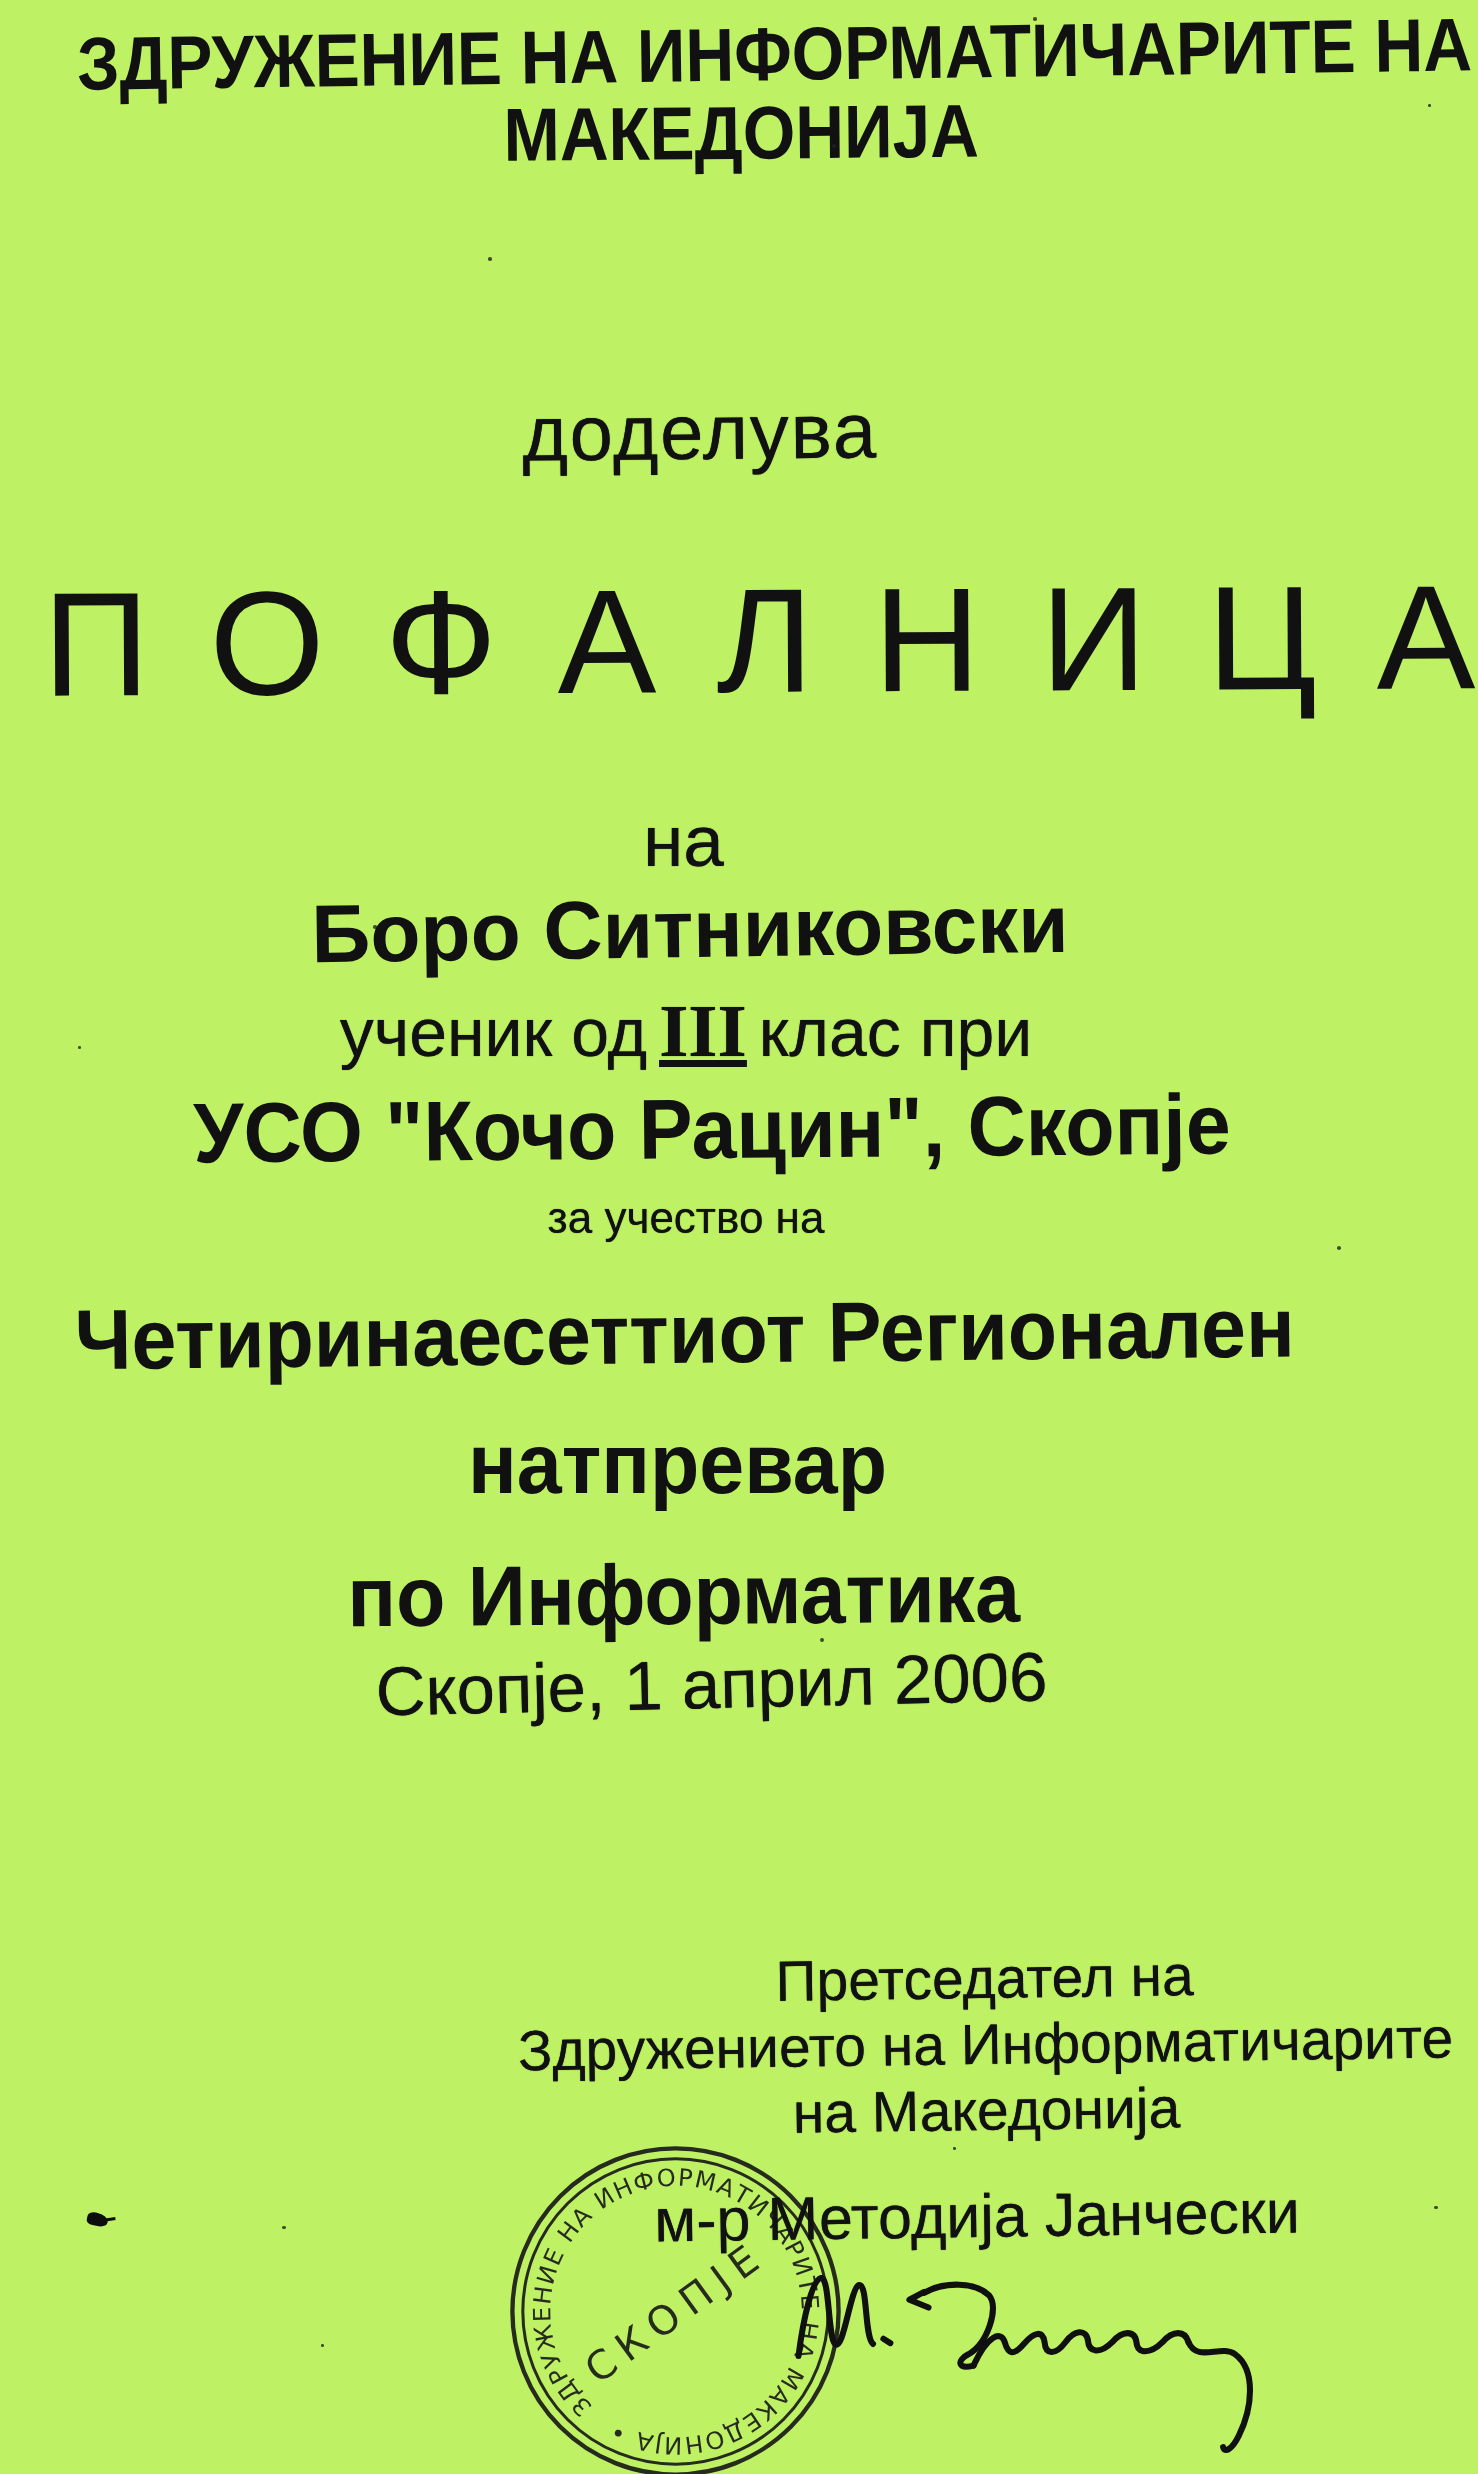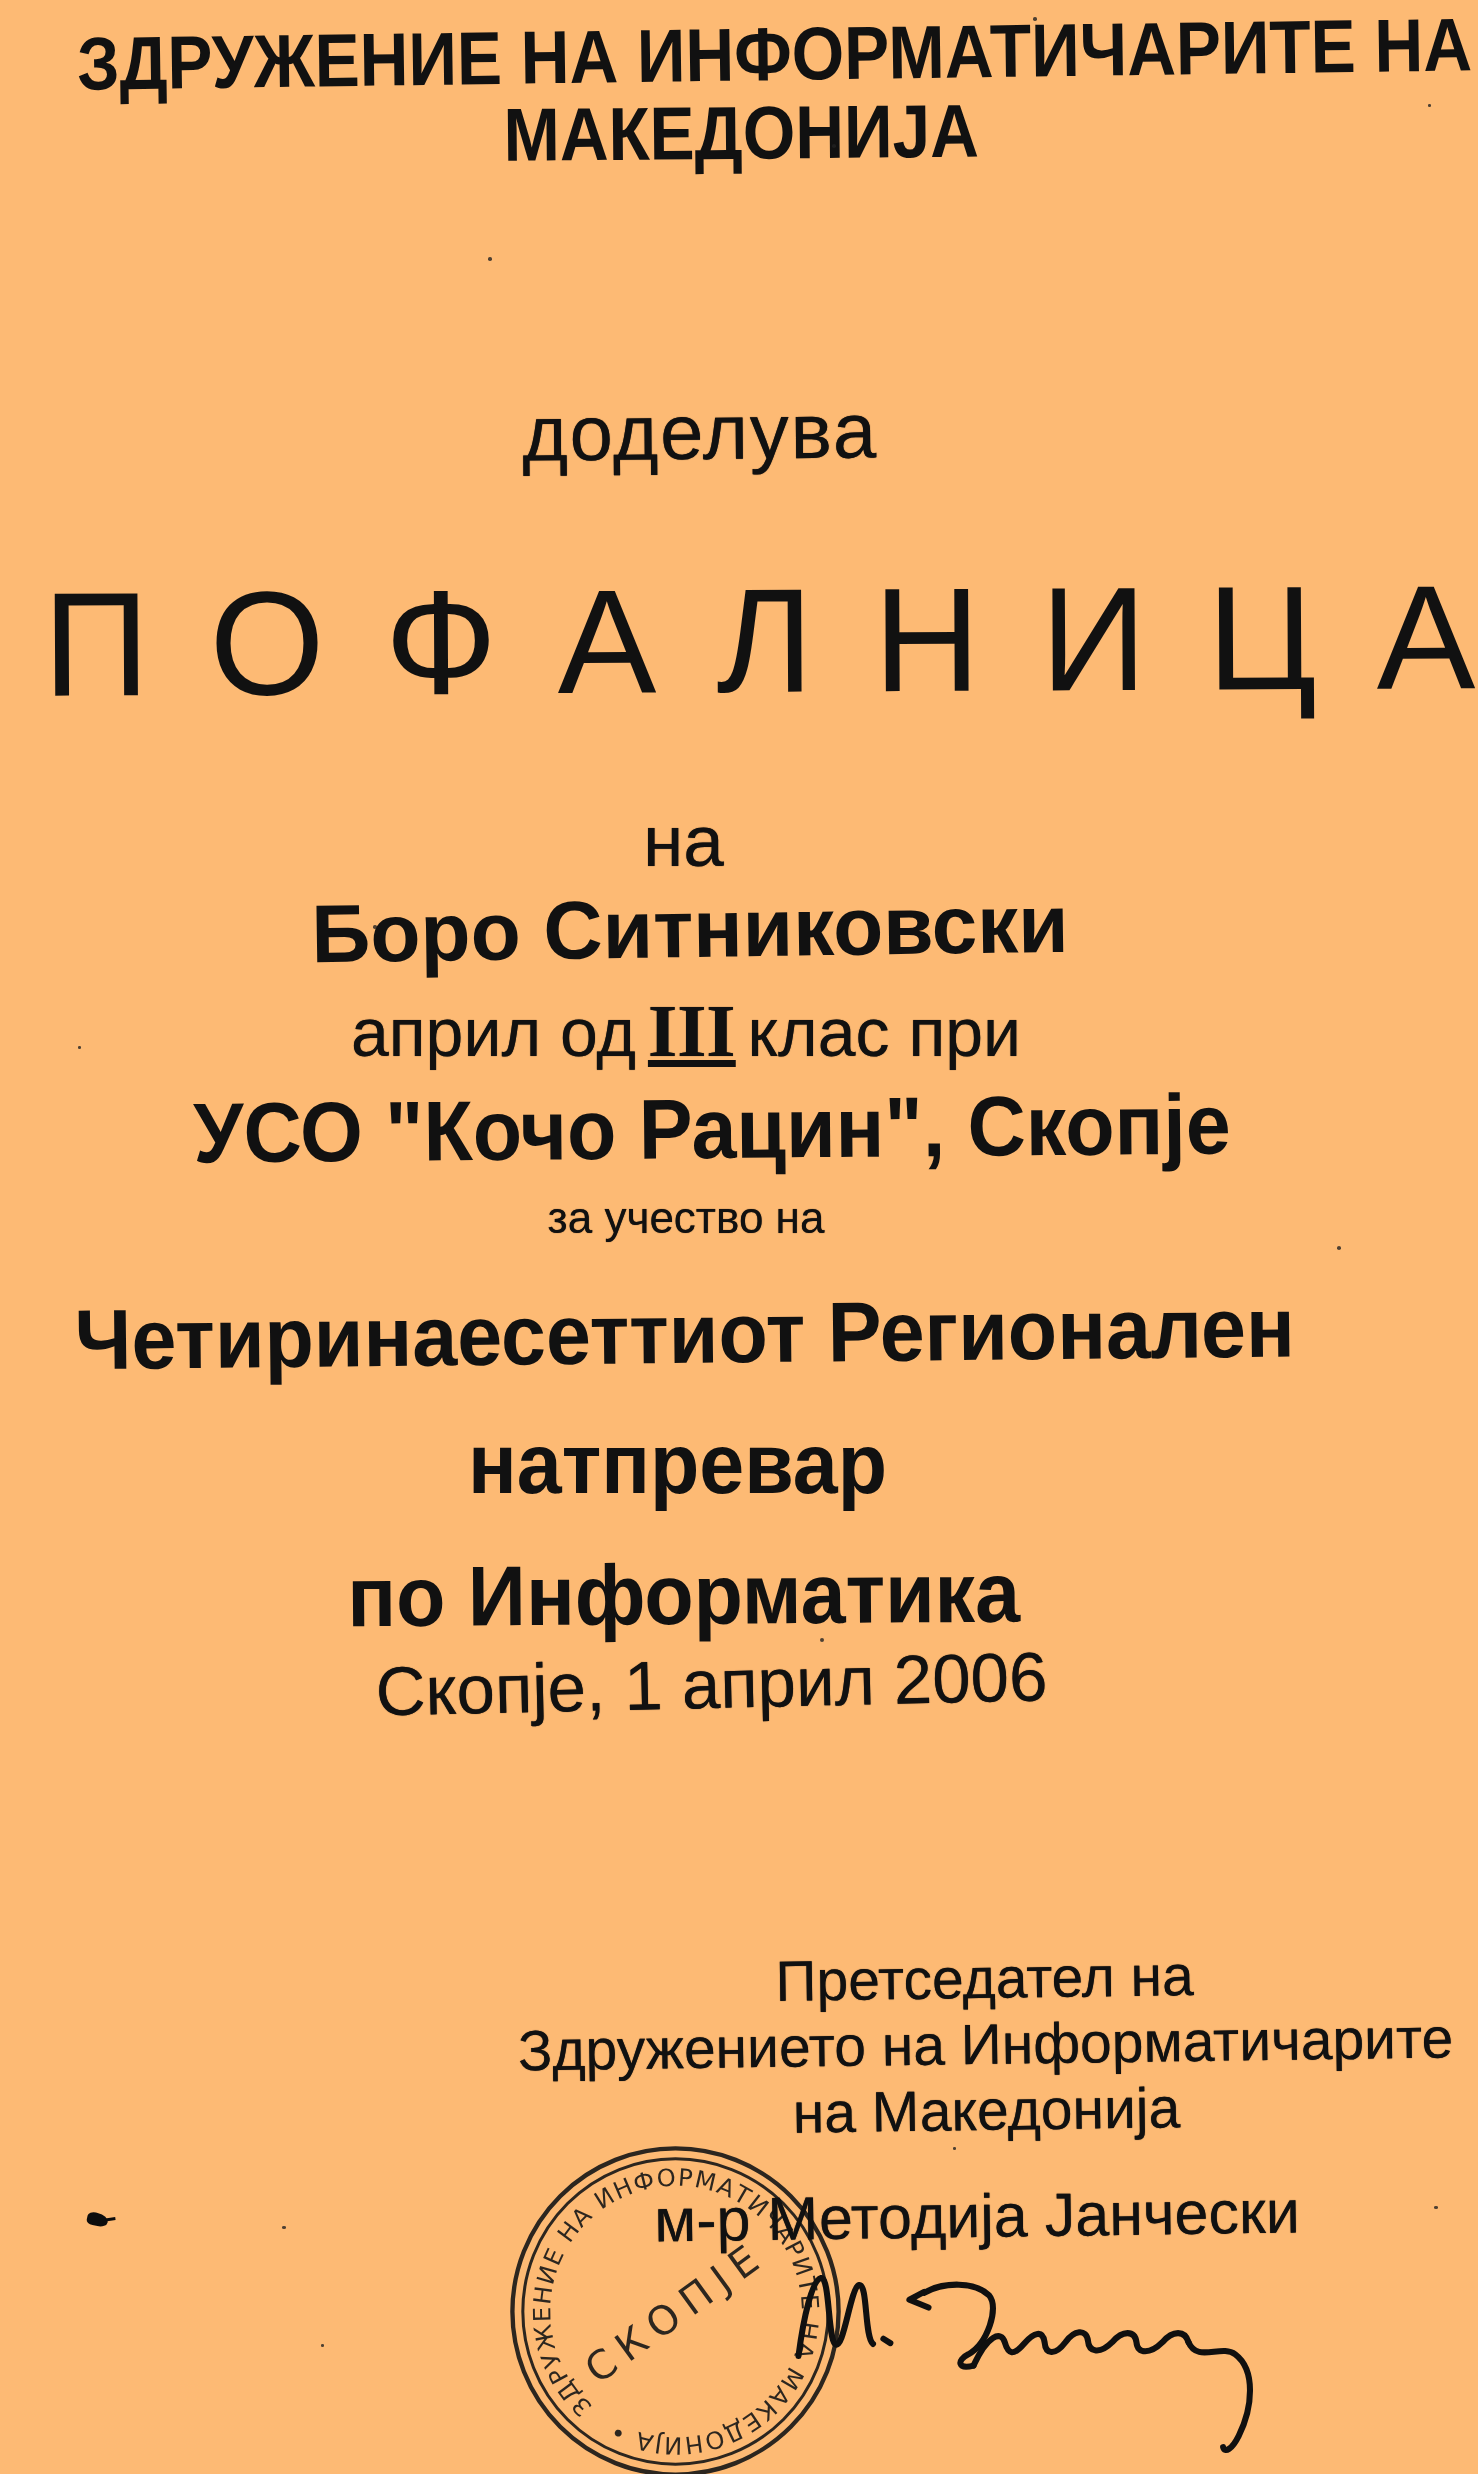--- a/index.html
+++ b/index.html
@@ -1,19 +1,19 @@
 <!DOCTYPE html>
 <html style="font-size:14px"><head>
 <meta charset="utf-8">
 <style>
   html,body{margin:0;padding:0;background:#e8e8e8;}
   #page{
     position:relative;
     width:1479px;height:2475px;
-    background:#fdba74;
+    background:#bef264;
     overflow:hidden;
     font-family:"Liberation Sans","DejaVu Sans",sans-serif;
     color:#111111;
   }
   .line{
     position:absolute;
     white-space:nowrap;
     text-align:center;
     color:#111;
   }
@@ -77,21 +77,21 @@
   <div class="line org2">МАКЕДОНИЈА</div>
 
   <div class="line dodeluva soft">доделува</div>
 
   <div class="line title">П О Ф А Л Н И Ц А</div>
 
   <div class="line na soft">на</div>
   <div class="line boro">Боро Ситниковски</div>
 
   <div class="line uchenik soft">
-    <span>април од</span><span class="roman">III</span><span>клас при</span>
+    <span>ученик од</span><span class="roman">III</span><span>клас при</span>
   </div>
 
   <div class="line uso">УСО "Кочо Рацин", Скопје</div>
 
   <div class="line zau soft">за учество на</div>
 
   <div class="line evt1">Четиринаесеттиот Регионален</div>
   <div class="line evt2">натпревар</div>
   <div class="line evt3">по Информатика</div>
 

